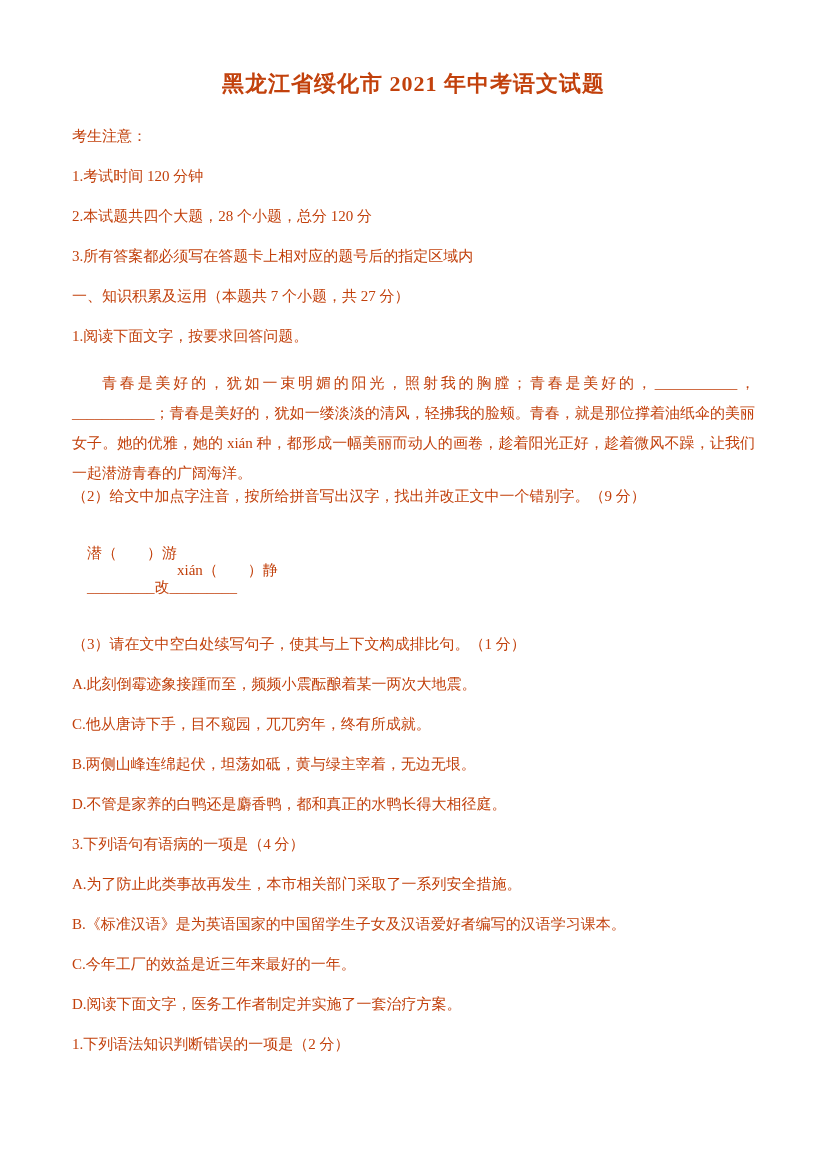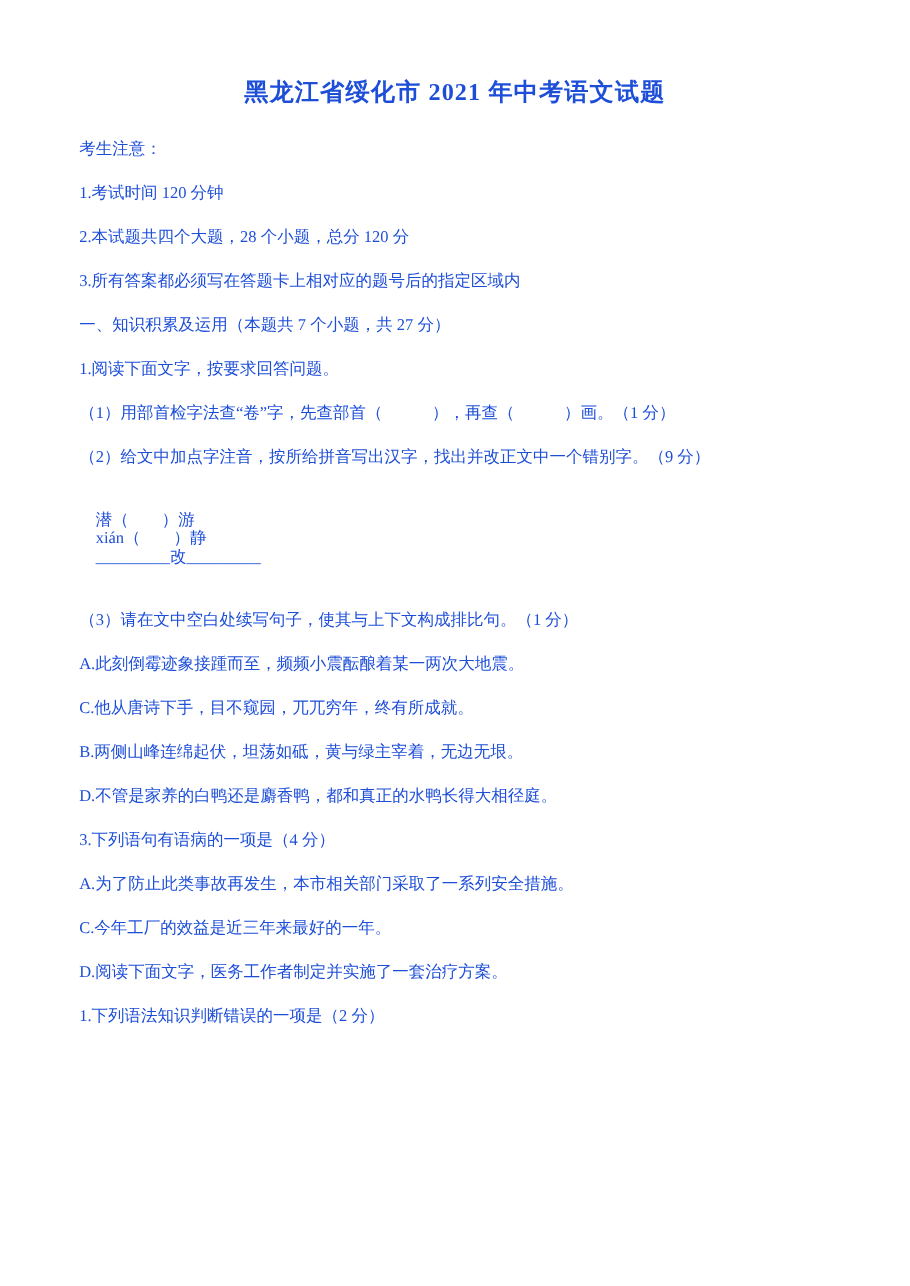--- a/index.html
+++ b/index.html
@@ -11,21 +11,21 @@
     width: 827px;
     height: 1169px;
     overflow: hidden;
   }
   .page {
     box-sizing: border-box;
     width: 827px;
     height: 1169px;
     padding: 70px 72px 0 72px;
     background: #ffffff;
-    color: #1d4ed8;
+    color: #c2410c;
     font-family: "Liberation Serif", "DejaVu Serif", serif;
     font-size: 15px;
   }
   .title {
     margin: 0 0 30px 0;
     font-size: 22px;
     font-weight: 700;
     line-height: 28px;
     text-align: center;
     letter-spacing: 1px;
@@ -36,20 +36,21 @@
     white-space: pre-wrap;
   }
   .passage {
     margin: 0;
     line-height: 30px;
     text-indent: 2em;
     text-align: justify;
     white-space: normal;
   }
   .blank-line .seg-xian {
+    margin-left: 90px;
     font-family: "Liberation Serif", "DejaVu Serif", serif;
   }
   .blank-line .seg-correction {
     margin-left: 0;
     letter-spacing: 0;
   }
 </style>
 </head>
 <body>
 
@@ -59,37 +60,38 @@
 
   <p class="para">考生注意：</p>
   <p class="para">1.考试时间 120 分钟</p>
   <p class="para">2.本试题共四个大题，28 个小题，总分 120 分</p>
   <p class="para">3.所有答案都必须写在答题卡上相对应的题号后的指定区域内</p>
 
   <p class="para">一、知识积累及运用（本题共 7 个小题，共 27 分）</p>
 
   <p class="para">1.阅读下面文字，按要求回答问题。</p>
 
+  <p class="para passage">青春是美好的，犹如一束明媚的阳光，照射我的胸膛；青春是美好的，___________，___________；青春是美好的，犹如一缕淡淡的清风，轻拂我的脸颊。青春，就是那位撑着油纸伞的美丽女子。她的优雅，她的 xián 种，都形成一幅美丽而动人的画卷，趁着阳光正好，趁着微风不躁，让我们一起潜游青春的广阔海洋。</p>
 
-  <p class="para">（1）用部首检字法查“卷”字，先查部首（　　　），再查（　　　）画。（1 分）</p>
   <p class="para">（2）给文中加点字注音，按所给拼音写出汉字，找出并改正文中一个错别字。（9 分）</p>
 
   <p class="para blank-line">
     <span class="seg-qian">潜（　　）游</span>
     <span class="seg-xian">xián（　　）静</span>
     <span class="seg-correction">_________改_________</span>
   </p>
 
   <p class="para">（3）请在文中空白处续写句子，使其与上下文构成排比句。（1 分）</p>
 
   <p class="para">A.此刻倒霉迹象接踵而至，频频小震酝酿着某一两次大地震。</p>
   <p class="para">C.他从唐诗下手，目不窥园，兀兀穷年，终有所成就。</p>
   <p class="para">B.两侧山峰连绵起伏，坦荡如砥，黄与绿主宰着，无边无垠。</p>
   <p class="para">D.不管是家养的白鸭还是麝香鸭，都和真正的水鸭长得大相径庭。</p>
 
   <p class="para">3.下列语句有语病的一项是（4 分）</p>
   <p class="para">A.为了防止此类事故再发生，本市相关部门采取了一系列安全措施。</p>
+  <p class="para">B.《标准汉语》是为英语国家的中国留学生子女及汉语爱好者编写的汉语学习课本。</p>
   <p class="para">C.今年工厂的效益是近三年来最好的一年。</p>
   <p class="para">D.阅读下面文字，医务工作者制定并实施了一套治疗方案。</p>
 
   <p class="para">1.下列语法知识判断错误的一项是（2 分）</p>
 
 </div>
 
 </body></html>

